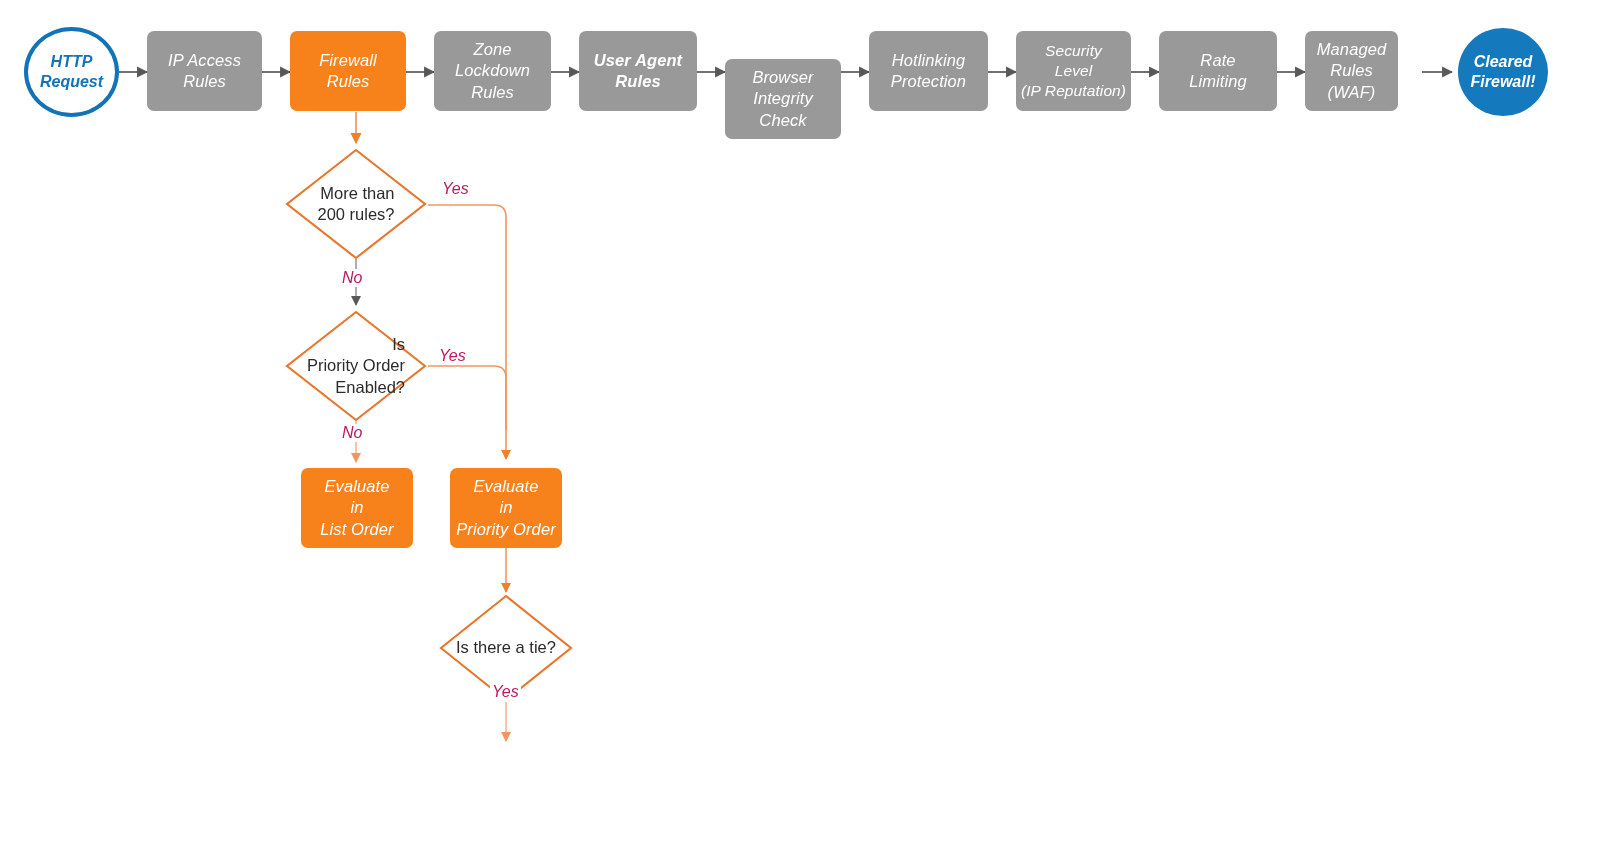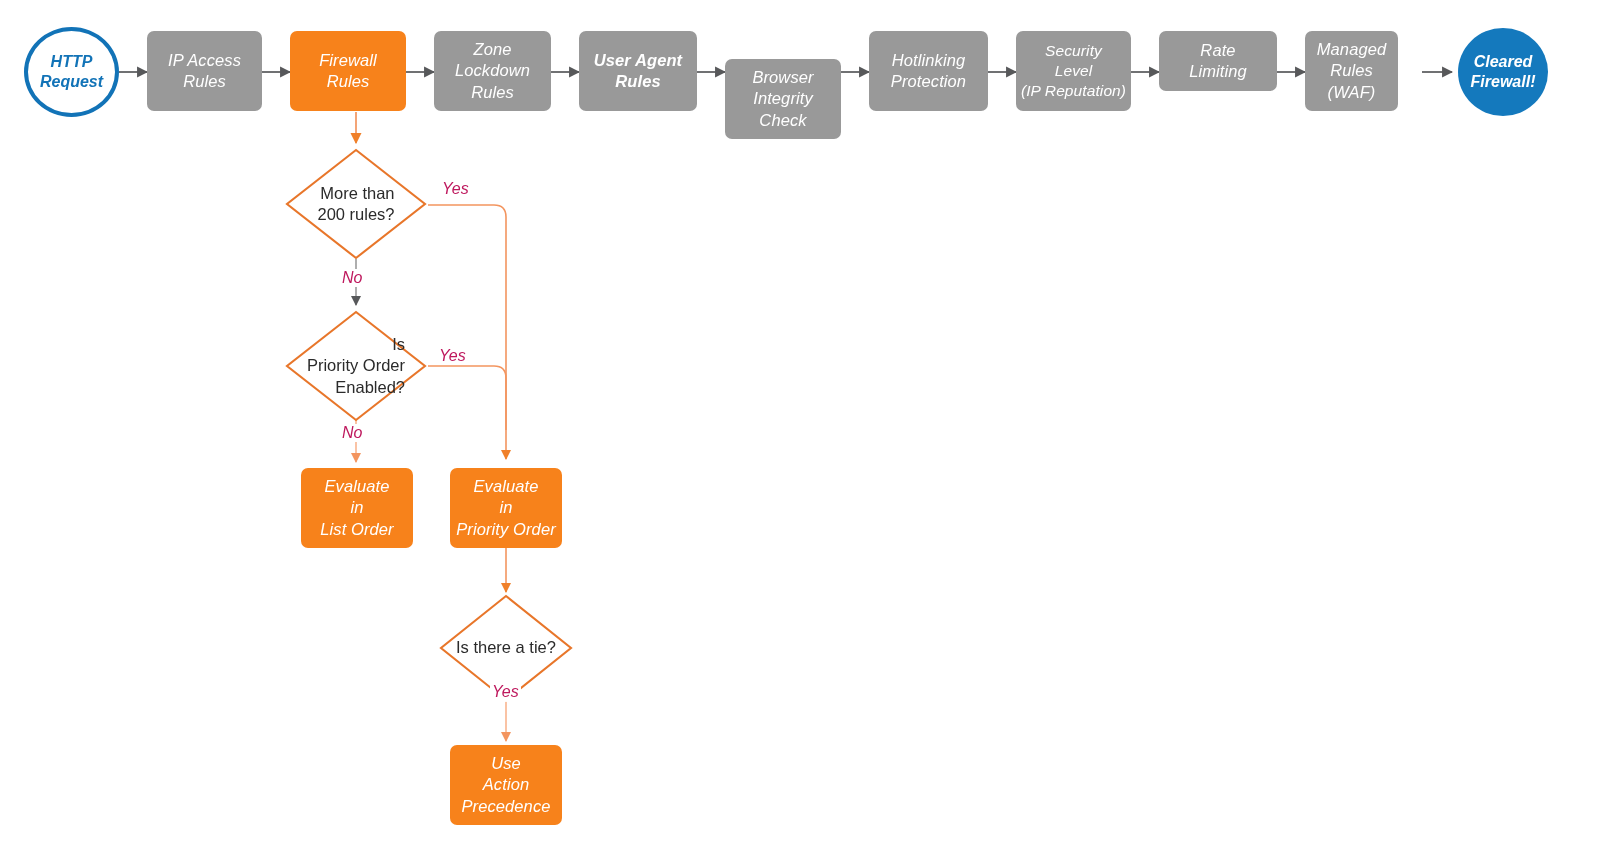--- a/index.html
+++ b/index.html
@@ -197,21 +197,21 @@
     <span>Hotlinking
 Protection</span>
   </div>
 
   <div class="node gray" style="left:1016px; top:31px; width:115px; height:80px; font-size:15.5px;">
     <span>Security
 Level
 (IP Reputation)</span>
   </div>
 
-  <div class="node gray" style="left:1159px; top:31px; width:118px; height:60px;">
+  <div class="node gray" style="left:1159px; top:31px; width:118px; height:80px;">
     <span>Rate
 Limiting</span>
   </div>
 
   <div class="node gray" style="left:1305px; top:31px; width:93px; height:80px;">
     <span>Managed
 Rules
 (WAF)</span>
   </div>
 
@@ -249,25 +249,20 @@
 in
 List Order</span>
   </div>
 
   <div class="node orange-dark" style="left:450px; top:468px; width:112px; height:80px;">
     <span>Evaluate
 in
 Priority Order</span>
   </div>
 
-  <div class="node orange-dark" style="left:450px; top:745px; width:112px; height:80px;">
-    <span>Use
-Action
-Precedence</span>
-  </div>
 
   <div class="edge-label" style="left:440px; top:180px;">Yes</div>
 
   <div class="edge-label" style="left:340px; top:269px;">No</div>
 
   <div class="edge-label" style="left:437px; top:347px;">Yes</div>
 
   <div class="edge-label" style="left:340px; top:424px;">No</div>
 
   <div class="edge-label" style="left:490px; top:683px;">Yes</div>

